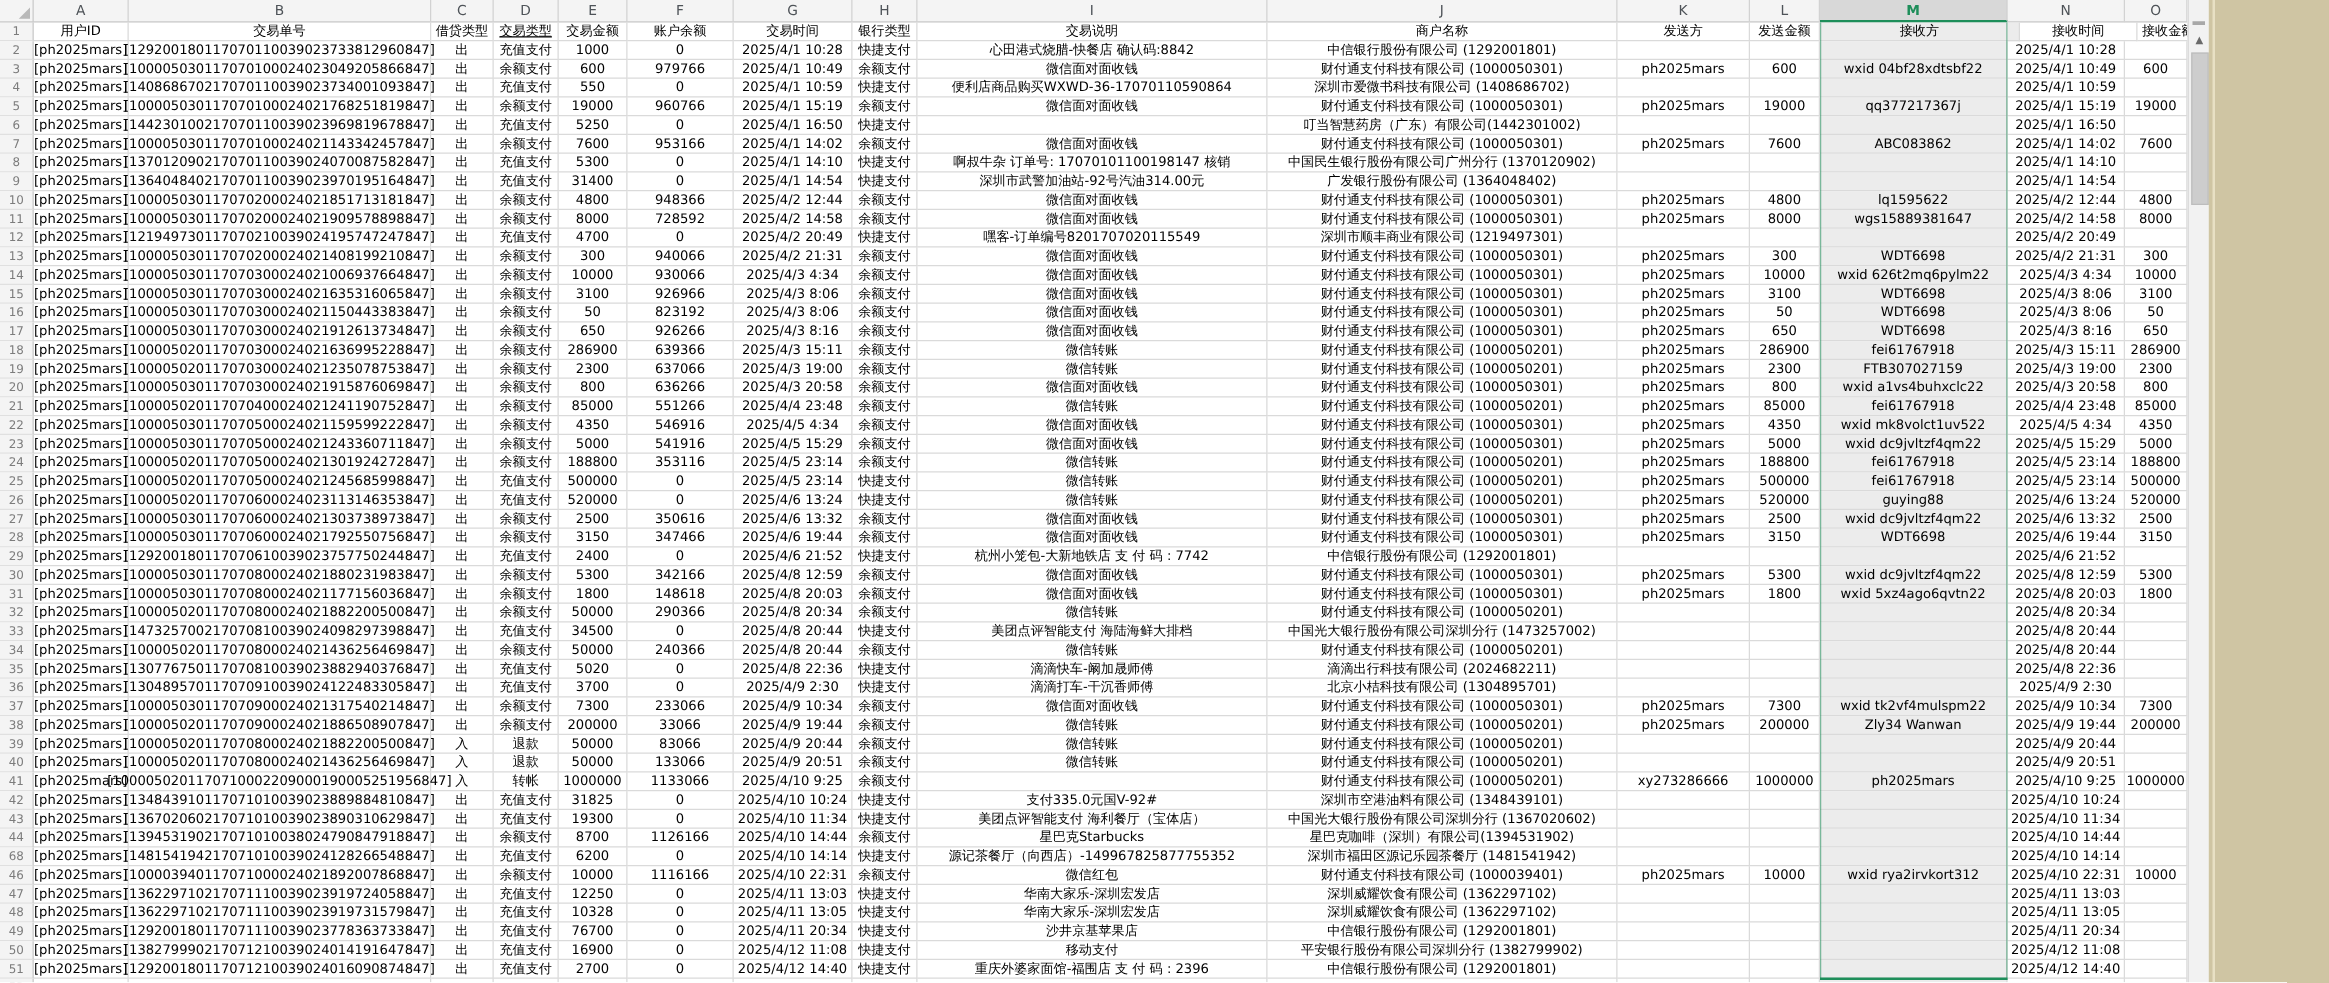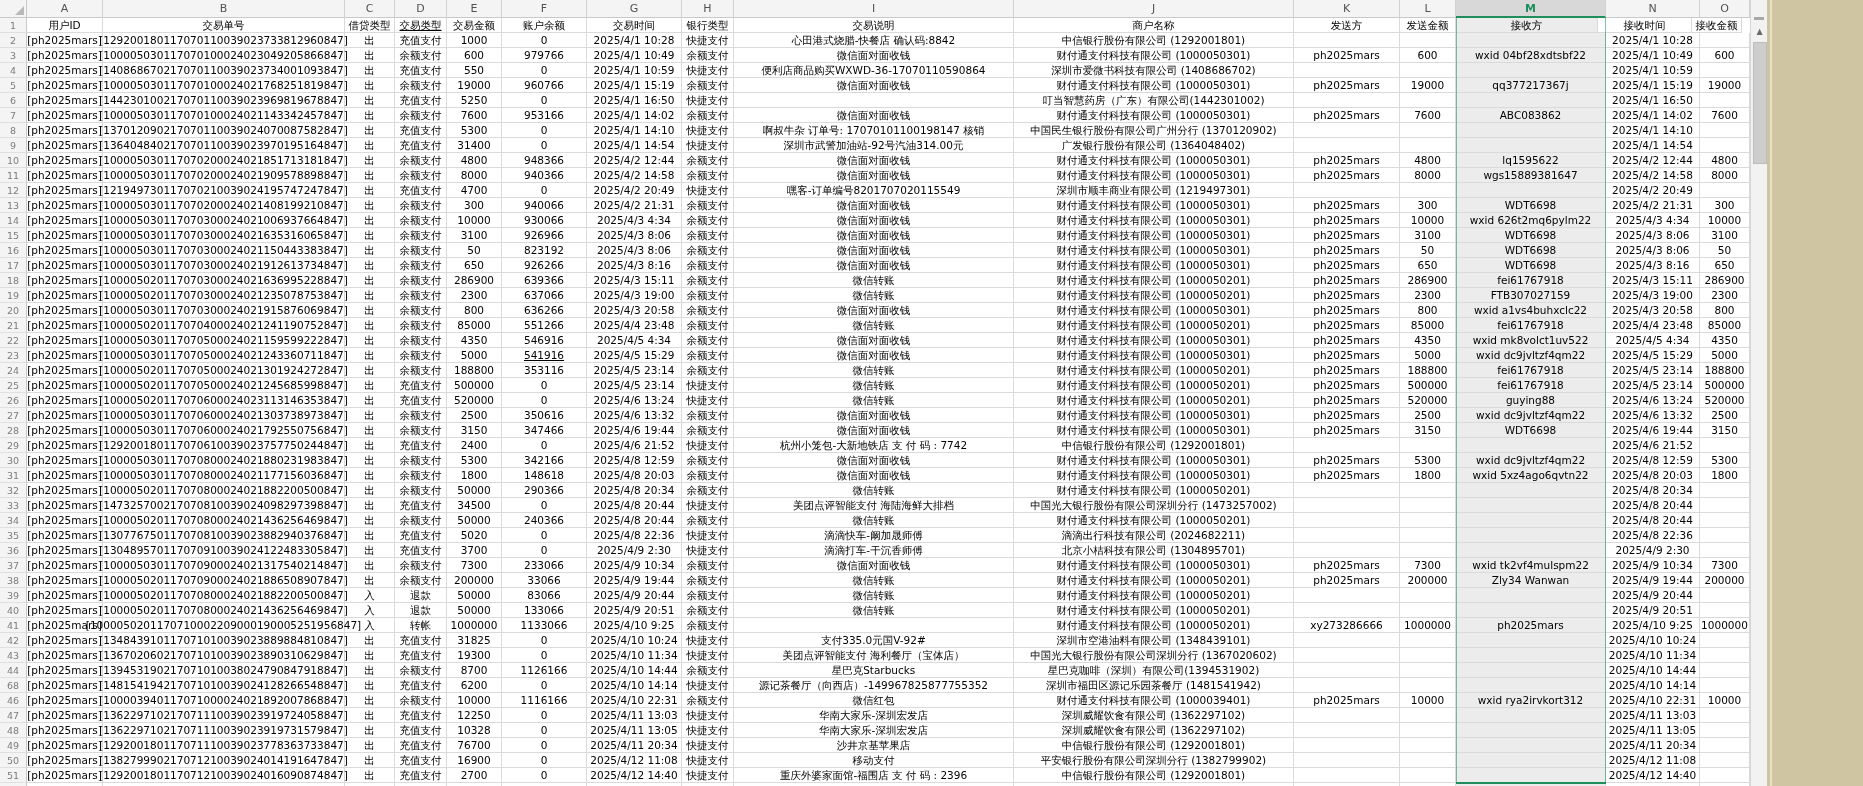--- a/index.html
+++ b/index.html
@@ -65,21 +65,21 @@
           <div class="cell" style="width: 50px;">借贷类型</div>
           <div class="cell" style="width: 52px; text-decoration: underline;">交易类型</div>
           <div class="cell" style="width: 55px;">交易金额</div>
           <div class="cell" style="width: 85px;">账户余额</div>
           <div class="cell" style="width: 95px;">交易时间</div>
           <div class="cell" style="width: 52px;">银行类型</div>
           <div class="cell" style="width: 280px;">交易说明</div>
           <div class="cell" style="width: 280px;">商户名称</div>
           <div class="cell" style="width: 106px;">发送方</div>
           <div class="cell" style="width: 56px;">发送金额</div>
-          <div class="cell sel" style="width: 142px;">接收方</div>
+          <div class="cell sel" style="width: 160px;">接收方</div>
           <div class="cell" style="width: 94px;">接收时间</div>
           <div class="cell" style="width: 50px;">接收金额</div>
         </div>
         <div class="row">
           <div class="gut">2</div>
           <div class="cell" style="width: 76px;">[ph2025mars]</div>
           <div class="cell" style="width: 242px;">[129200180117070110039023733812960847]</div>
           <div class="cell" style="width: 50px;">出</div>
           <div class="cell" style="width: 52px;">充值支付</div>
           <div class="cell" style="width: 55px;">1000</div>
@@ -238,21 +238,21 @@
           <div class="cell" style="width: 94px;">2025/4/2 12:44</div>
           <div class="cell" style="width: 50px;">4800</div>
         </div>
         <div class="row">
           <div class="gut">11</div>
           <div class="cell" style="width: 76px;">[ph2025mars]</div>
           <div class="cell" style="width: 242px;">[100005030117070200024021909578898847]</div>
           <div class="cell" style="width: 50px;">出</div>
           <div class="cell" style="width: 52px;">余额支付</div>
           <div class="cell" style="width: 55px;">8000</div>
-          <div class="cell" style="width: 85px;">940366</div>
+          <div class="cell" style="width: 85px;">728592</div>
           <div class="cell" style="width: 95px;">2025/4/2 14:58</div>
           <div class="cell" style="width: 52px;">余额支付</div>
           <div class="cell" style="width: 280px;">微信面对面收钱</div>
           <div class="cell" style="width: 280px;">财付通支付科技有限公司 (1000050301)</div>
           <div class="cell" style="width: 106px;">ph2025mars</div>
           <div class="cell" style="width: 56px;">8000</div>
           <div class="cell sel" style="width: 150px;">wgs15889381647</div>
           <div class="cell" style="width: 94px;">2025/4/2 14:58</div>
           <div class="cell" style="width: 50px;">8000</div>
         </div>
@@ -454,21 +454,21 @@
           <div class="cell" style="width: 94px;">2025/4/5 4:34</div>
           <div class="cell" style="width: 50px;">4350</div>
         </div>
         <div class="row">
           <div class="gut">23</div>
           <div class="cell" style="width: 76px;">[ph2025mars]</div>
           <div class="cell" style="width: 242px;">[100005030117070500024021243360711847]</div>
           <div class="cell" style="width: 50px;">出</div>
           <div class="cell" style="width: 52px;">余额支付</div>
           <div class="cell" style="width: 55px;">5000</div>
-          <div class="cell" style="width: 85px; text-decoration: underline;">541916</div>
+          <div class="cell" style="width: 85px;">541916</div>
           <div class="cell" style="width: 95px;">2025/4/5 15:29</div>
           <div class="cell" style="width: 52px;">余额支付</div>
           <div class="cell" style="width: 280px;">微信面对面收钱</div>
           <div class="cell" style="width: 280px;">财付通支付科技有限公司 (1000050301)</div>
           <div class="cell" style="width: 106px;">ph2025mars</div>
           <div class="cell" style="width: 56px;">5000</div>
           <div class="cell sel" style="width: 150px;">wxid dc9jvltzf4qm22</div>
           <div class="cell" style="width: 94px;">2025/4/5 15:29</div>
           <div class="cell" style="width: 50px;">5000</div>
         </div>

